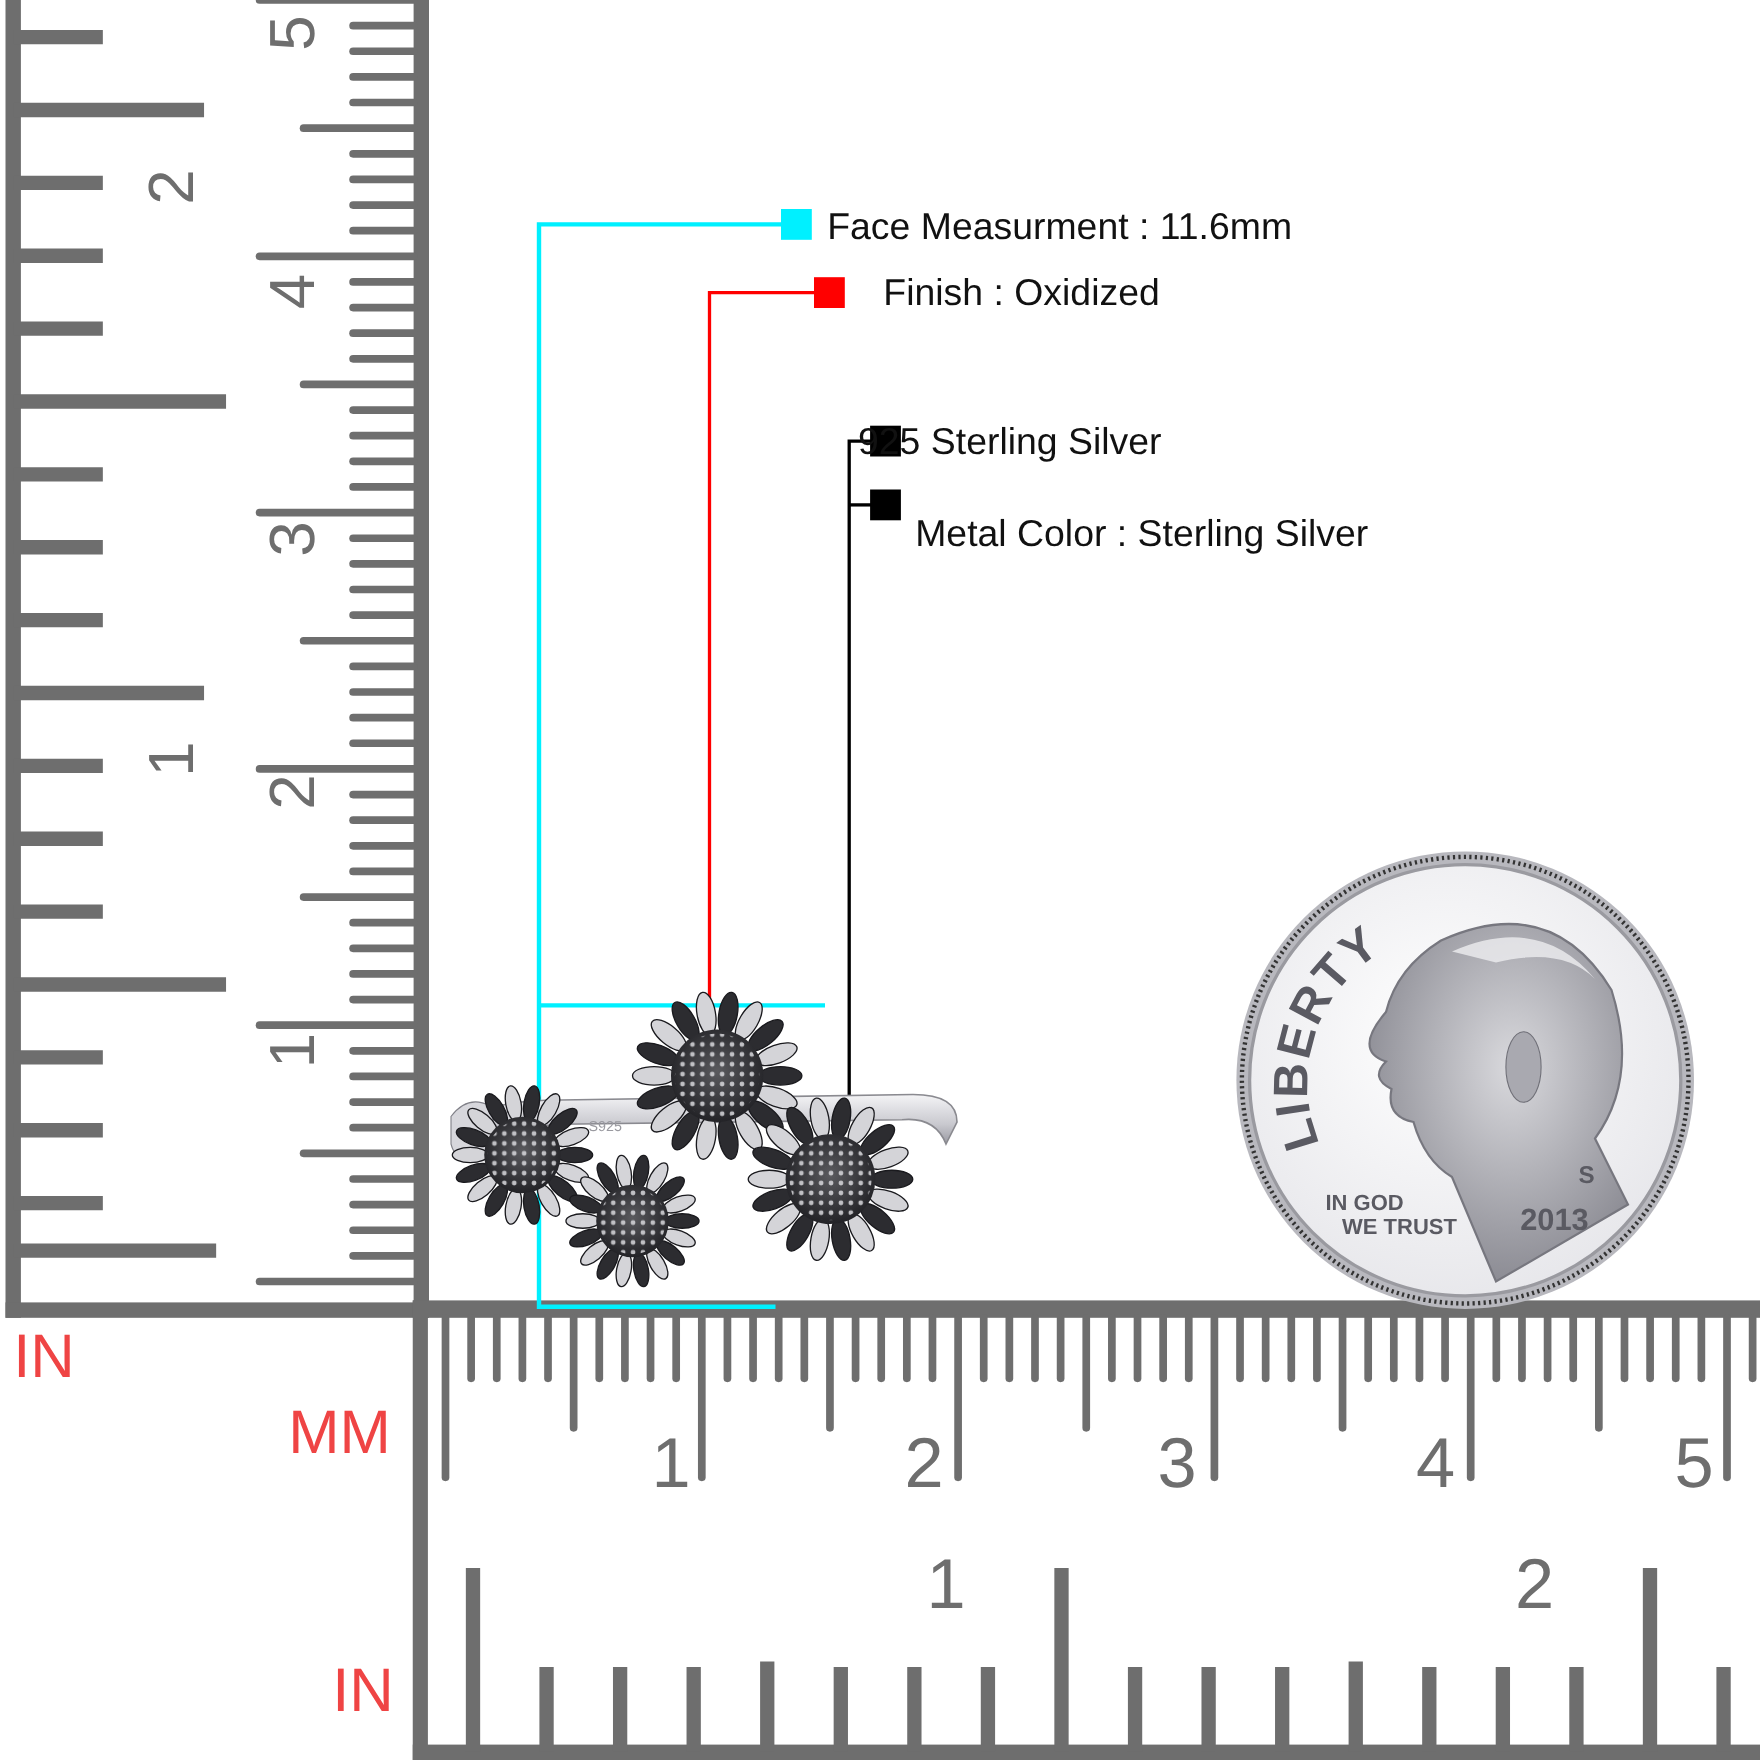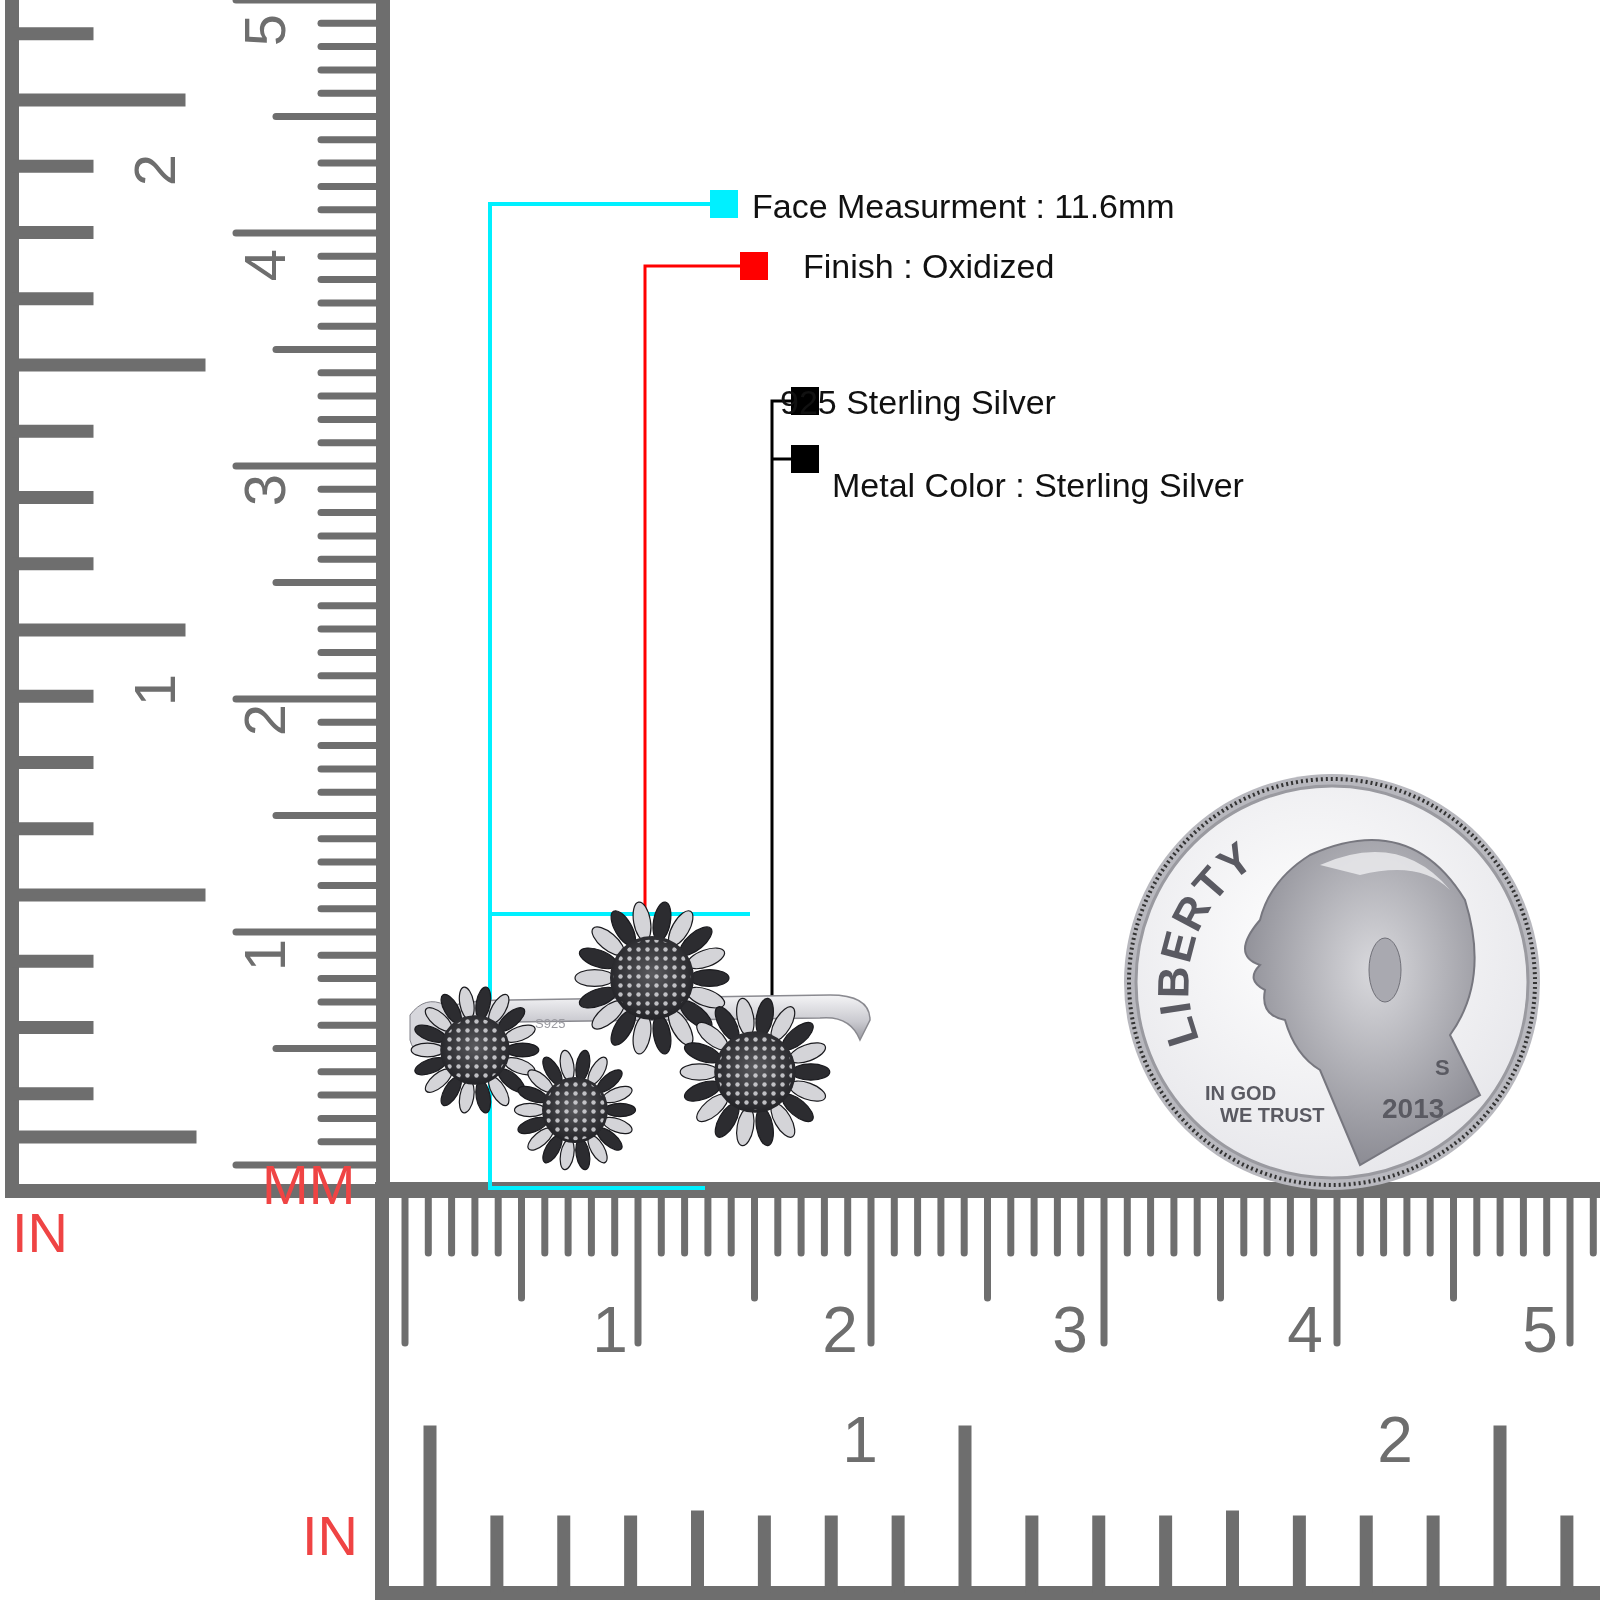--- a/index.html
+++ b/index.html
@@ -189,21 +189,21 @@
     <text x="465" y="170" text-anchor="middle">2</text>
     <text x="695" y="170" text-anchor="middle">3</text>
     <text x="930" y="170" text-anchor="middle">4</text>
     <text x="1165" y="170" text-anchor="middle">5</text>
     <text x="485" y="280" text-anchor="middle">1</text>
     <text x="1020" y="280" text-anchor="middle">2</text>
   </g>
 </svg>
 
 <div class="unit-label" style="left:12px;top:1205px;">IN</div>
-<div class="unit-label" style="left:262px;top:1157px;">MM</div>
+<div class="unit-label" style="left:262px;top:1274px;">MM</div>
 <div class="unit-label" style="left:302px;top:1508px;">IN</div>
 
 <svg class="abs" style="left:0;top:0" width="1600" height="1200">
 
   <g stroke="#00f0ff" stroke-width="4" fill="none">
     <polyline points="720,204 490,204 490,1188 705,1188"></polyline>
     <line x1="490" y1="914" x2="750" y2="914"></line>
   </g>
 
   <g stroke="#ff0000" stroke-width="3" fill="none">

